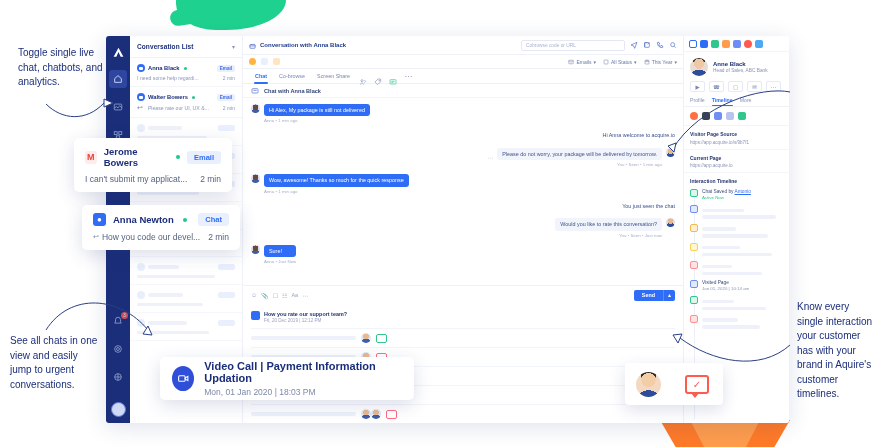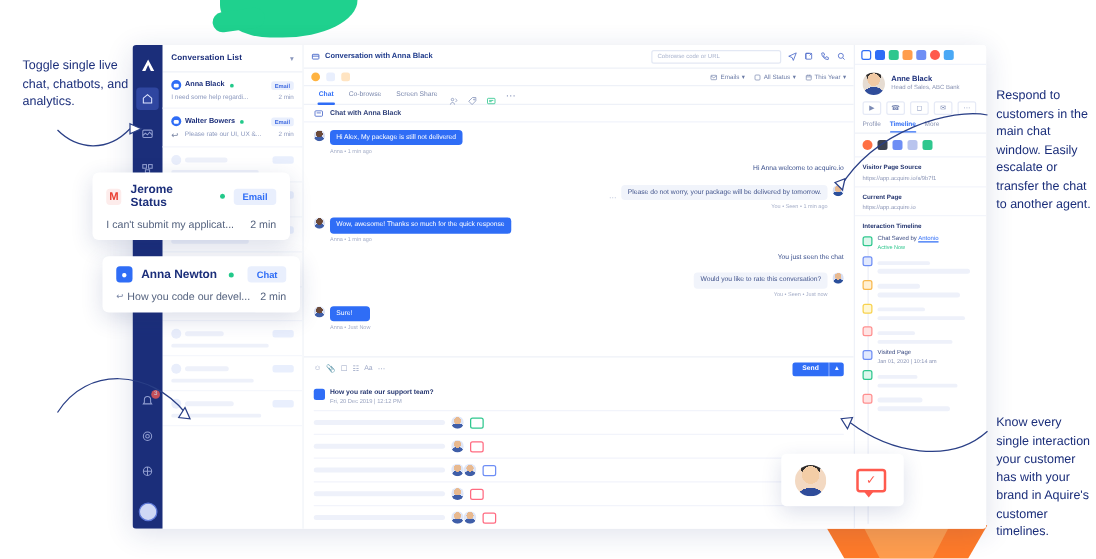--- a/index.html
+++ b/index.html
@@ -246,21 +246,21 @@
   .cr-bub{ width:24px;height:19px;border:2px solid #ff5a4e;border-radius:3px;position:relative;
     display:flex;align-items:center;justify-content:center;color:#ff5a4e;font-size:10px;}
   .cr-bub:after{content:"";position:absolute;left:4px;bottom:-6px;border-left:4px solid transparent;
     border-right:4px solid transparent;border-top:5px solid #ff5a4e;}
 
   
   .ann{ position:absolute; font-size:10px; line-height:1.45; color:#1b2e7a; z-index:8;}
   #ann-tl{ left:18px; top:46px; width:96px;}
   #ann-bl{ left:10px; top:334px; width:92px;}
   #ann-tr{ left:797px; top:70px; width:78px;}
-  #ann-br{ left:797px; top:300px; width:78px;margin-top:32px;}
+  #ann-br{ left:797px; top:300px; width:78px;}
   svg.arrows{ position:absolute; inset:0; width:877px;height:447px; z-index:9; pointer-events:none;}
 </style>
 </head>
 <body>
 
 <div class="root">
 
   <div class="brush-green"></div>
   <div class="brush-orange"></div>
   <div class="brush-orange-2"></div>
@@ -728,21 +728,21 @@
             </div>
         </div>
       </div>
     </div>
 
   </div>
 
   <div class="card" id="card-jerome">
     <div class="card-r1">
       <span class="card-ico" style="background:#fdeceb;color:#ea4335;">M</span>
-      <span class="card-name">Jerome Status</span>
+      <span class="card-name">Jerome Bowers</span>
       <span class="card-dot"></span>
       <span class="card-tag">Email</span>
     </div>
     <div class="card-r2">
       <span class="card-prev">I can't submit my applicat...</span>
       <span class="card-time">2 min</span>
     </div>
   </div>
 
   <div class="card" id="card-myra">
@@ -752,32 +752,44 @@
       <span class="card-dot"></span>
       <span class="card-tag">Chat</span>
     </div>
     <div class="card-r2">
       <span class="reply-ic">↩</span>
       <span class="card-prev">How you code our devel...</span>
       <span class="card-time">2 min</span>
     </div>
   </div>
 
+  <div id="card-video">
+    <span class="vc-ic">
+      <svg width="13" height="13" viewBox="0 0 24 24" fill="none" stroke="#fff" stroke-width="2">
+        <rect x="3" y="7" width="12" height="10" rx="2"></rect>
+          <path d="M15 11l5-3v8l-5-3z"></path>
+        </svg>
+    </span>
+    <div>
+      <div class="vc-t1">Video Call  |  Payment Information Updation</div>
+      <div class="vc-t2">Mon, 01 Jan 2020  |  18:03 PM</div>
+    </div>
+  </div>
 
   <div id="card-rating">
     <div class="cr-left">
       <span class="cr-av"></span>
     </div>
     <div class="cr-right">
       <span class="cr-bub">✓</span>
     </div>
   </div>
 
   <div class="ann" id="ann-tl">Toggle single live chat, chatbots, and analytics.</div>
-  <div class="ann" id="ann-tr">Respond to customers in the main chat window. Easily escalate or transfer the chat to another agent.</div>
+  <div class="ann" id="ann-bl">See all chats in one view and easily jump to urgent conversations.</div>
   <div class="ann" id="ann-br">Know every single interaction your customer has with your brand in Aquire's customer timelines.</div>
 
   <svg class="arrows">
     <g fill="none" stroke="#2a3f86" stroke-width="1">
       <path d="M46 104 C62 120, 86 122, 104 103"></path>
       <path d="M46 330 C70 292, 120 296, 148 330"></path>
       <path d="M790 92 C762 86, 700 104, 672 150"></path>
       <path d="M790 345 C760 372, 712 362, 680 338"></path>
       <path d="M672 150 C666 190, 660 210, 650 240" opacity="0"></path>
     </g>

